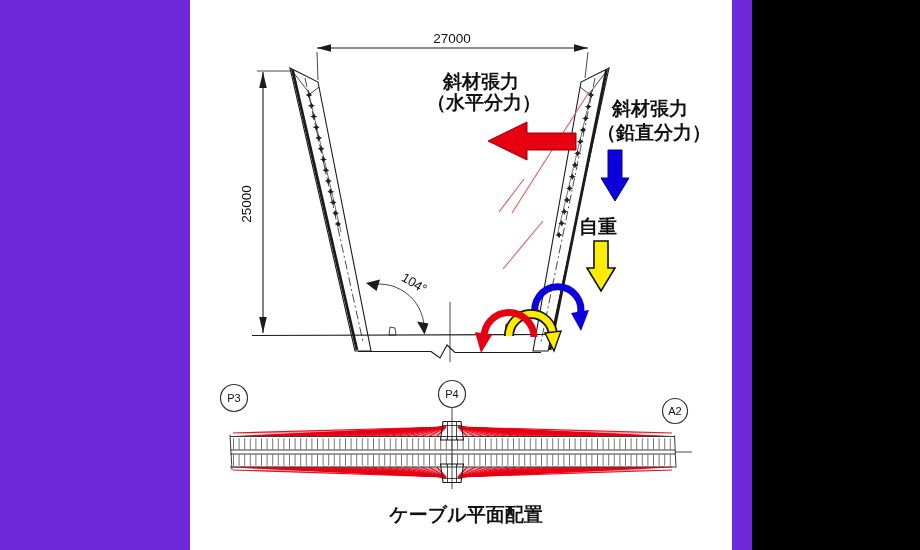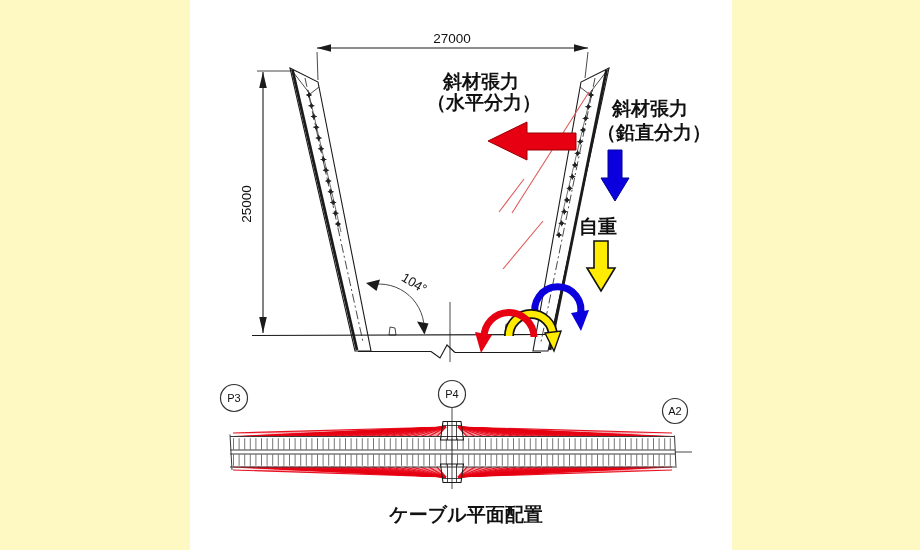--- a/index.html
+++ b/index.html
@@ -1,16 +1,16 @@
 <!DOCTYPE html>
 <html><head>
 <meta charset="utf-8">
 <style>
   html,body{margin:0;padding:0;background:#000;}
-  .stage{position:relative;width:920px;height:550px;background:#fef9c3;overflow:hidden;
+  .stage{position:relative;width:752px;height:550px;background:#6d28d9;overflow:hidden;
          font-family:"Liberation Sans",sans-serif;}
   .panel{position:absolute;left:190px;top:0;width:542px;height:550px;background:#fff;}
   svg{display:block;}
   .ln{stroke:var(--line);stroke-width:1.1;fill:none;stroke-linecap:butt;}
   .thin{stroke:var(--line);stroke-width:.8;fill:none;}
   .band{stroke:var(--line);stroke-width:2.8;fill:none;}
   .dash{stroke:var(--line);stroke-width:.8;fill:none;stroke-dasharray:9 3 2 3;}
   .anchorline{stroke:#333;stroke-width:.7;fill:none;}
   .cable{stroke:var(--cablered);stroke-width:1.1;fill:none;}
   .fanline{stroke:var(--red);stroke-width:1.15;fill:none;opacity:.92;}

